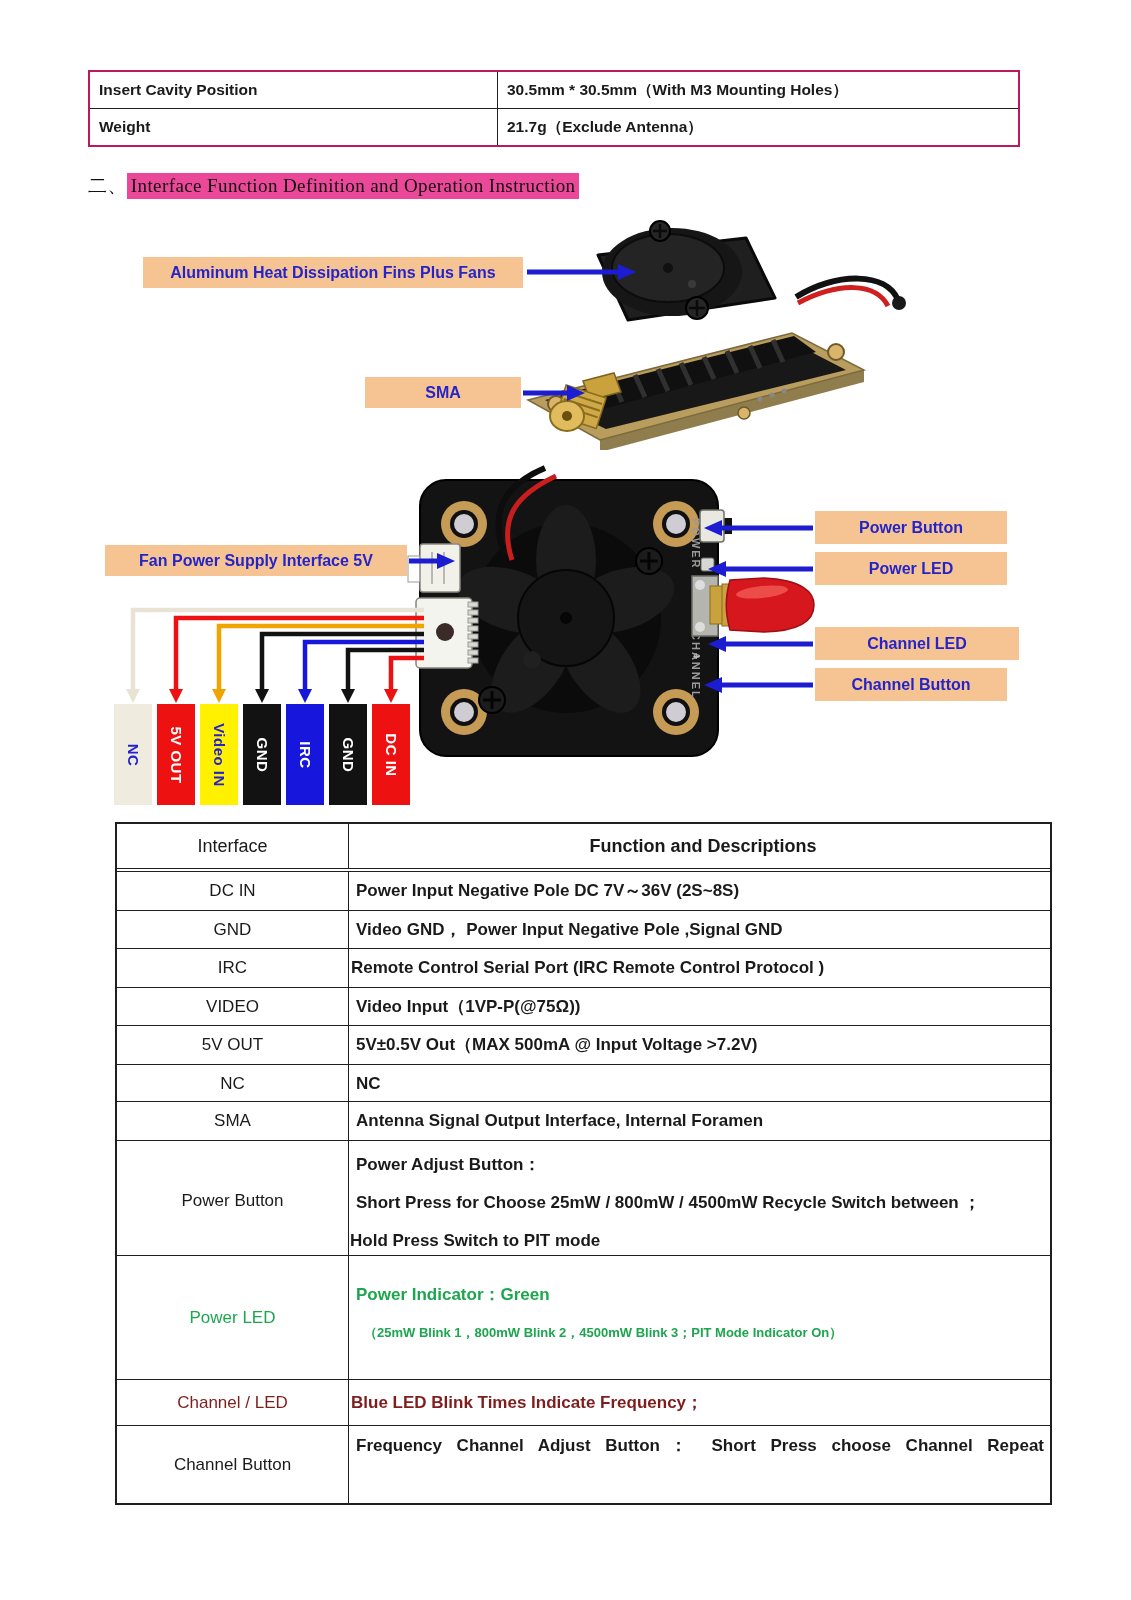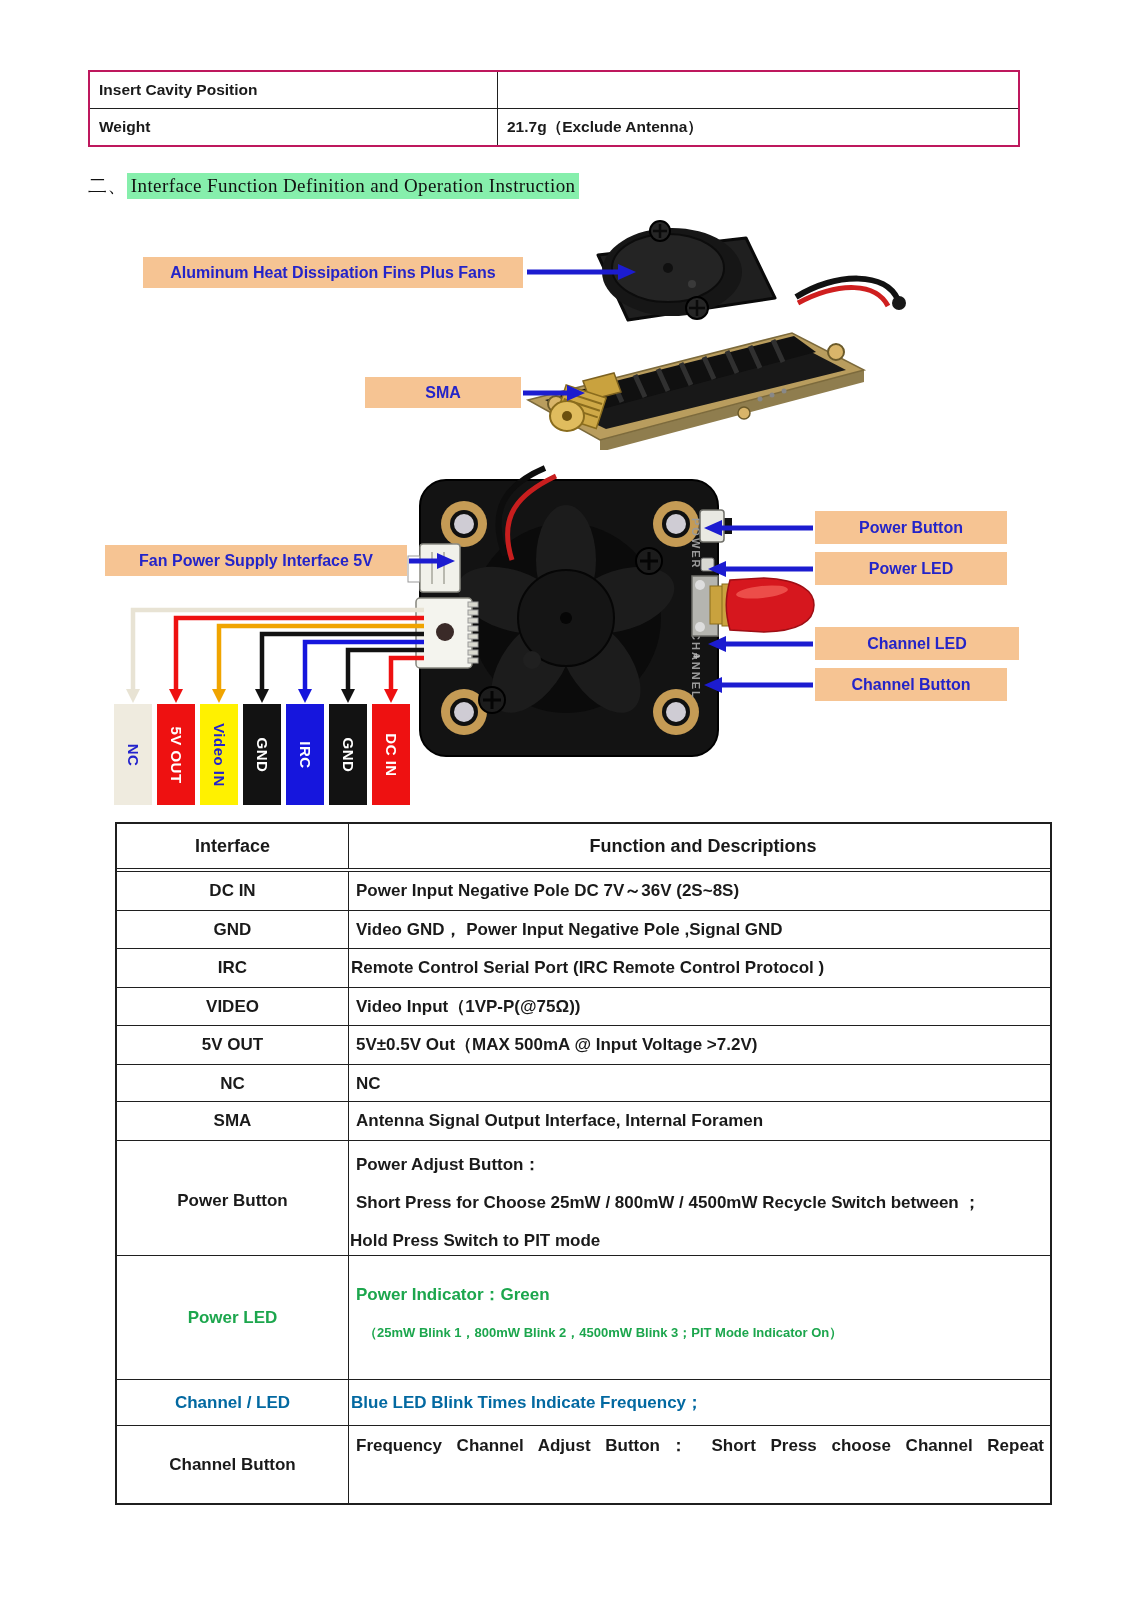--- a/index.html
+++ b/index.html
@@ -9,21 +9,21 @@
   
   .spec-table{position:absolute;left:88px;top:70px;width:928px;border:2px solid #be185d;}
   .spec-row{display:grid;grid-template-columns:408px 1fr;height:36px;}
   .spec-row + .spec-row{border-top:1.5px solid #1f1f1f;}
   .spec-cell{display:flex;align-items:center;padding-left:9px;font-size:15.5px;font-weight:bold;}
   .spec-cell.label{border-right:1.5px solid #1f1f1f;}
 
   
   .heading{position:absolute;left:88px;top:173px;font-family:"Liberation Serif",serif;
            font-size:19px;letter-spacing:.4px;color:#111;white-space:nowrap;}
-  .heading .hl{background:#86efac;padding:2px 4px 3px 4px;}
+  .heading .hl{background:#ec4899;padding:2px 4px 3px 4px;}
 
   
   .callout{position:absolute;background:#F6C493;color:#2424C8;font-weight:bold;font-size:16px;
            display:flex;align-items:center;justify-content:center;height:31px;text-align:center;}
 
   
   .figsvg{position:absolute;}
   .overlay{position:absolute;left:0;top:0;width:1131px;height:1600px;pointer-events:none;z-index:6;}
 
   
@@ -37,39 +37,40 @@
   .wl4{left:286px;background:#1616DD;} .wl4 span{color:#fff;}
   .wl5{left:329px;background:#121212;} .wl5 span{color:#fff;}
   .wl6{left:372px;background:#EE1111;} .wl6 span{color:#fff;}
 
   
   .it{position:absolute;left:115px;top:822px;width:933px;border:2px solid #1f1f1f;}
   .it-row{display:grid;grid-template-columns:232px 1fr;border-bottom:1.5px solid #1f1f1f;}
   .it-row:last-child{border-bottom:none;}
   .it-row.hdr{border-bottom:4px double #1f1f1f;}
   .it-name{display:flex;align-items:center;justify-content:center;text-align:right;
-           border-right:1.5px solid #1f1f1f;font-size:17px;font-weight:bold;}
+           border-right:1.5px solid #1f1f1f;font-size:17px;font-weight:normal;}
   .it-desc{padding-left:7px;font-size:17px;font-weight:bold;display:flex;flex-direction:column;justify-content:center;}
   .it-desc p{margin:0;line-height:38px;}
   .hdr .it-name,.hdr .it-desc{font-size:18px;justify-content:center;align-items:center;display:flex;flex-direction:row;}
-  .green{color:#1CA64D;} .blue{color:#0369a1;}
+  .green{color:#1CA64D;} .blue{color:#7f1d1d;}
   .small{font-size:13px;}
   .top-align{justify-content:flex-start;}
   .pt6{padding-top:5px;} .pt20{padding-top:20px;}
   .just{text-align:justify;text-align-last:justify;}
   .pr6{padding-right:6px;}
 </style>
 </head>
 <body>
 
 <div class="page">
 
   <div class="spec-table">
     <div class="spec-row">
       <div class="spec-cell label">Insert Cavity Position</div>
+      <div class="spec-cell">30.5mm * 30.5mm（With M3 Mounting Holes）</div>
     </div>
     <div class="spec-row">
       <div class="spec-cell label">Weight</div>
       <div class="spec-cell">21.7g（Exclude Antenna）</div>
     </div>
   </div>
 
   <div class="heading">
     <span>二、</span><span class="hl">Interface Function Definition and Operation Instruction</span>
   </div>

